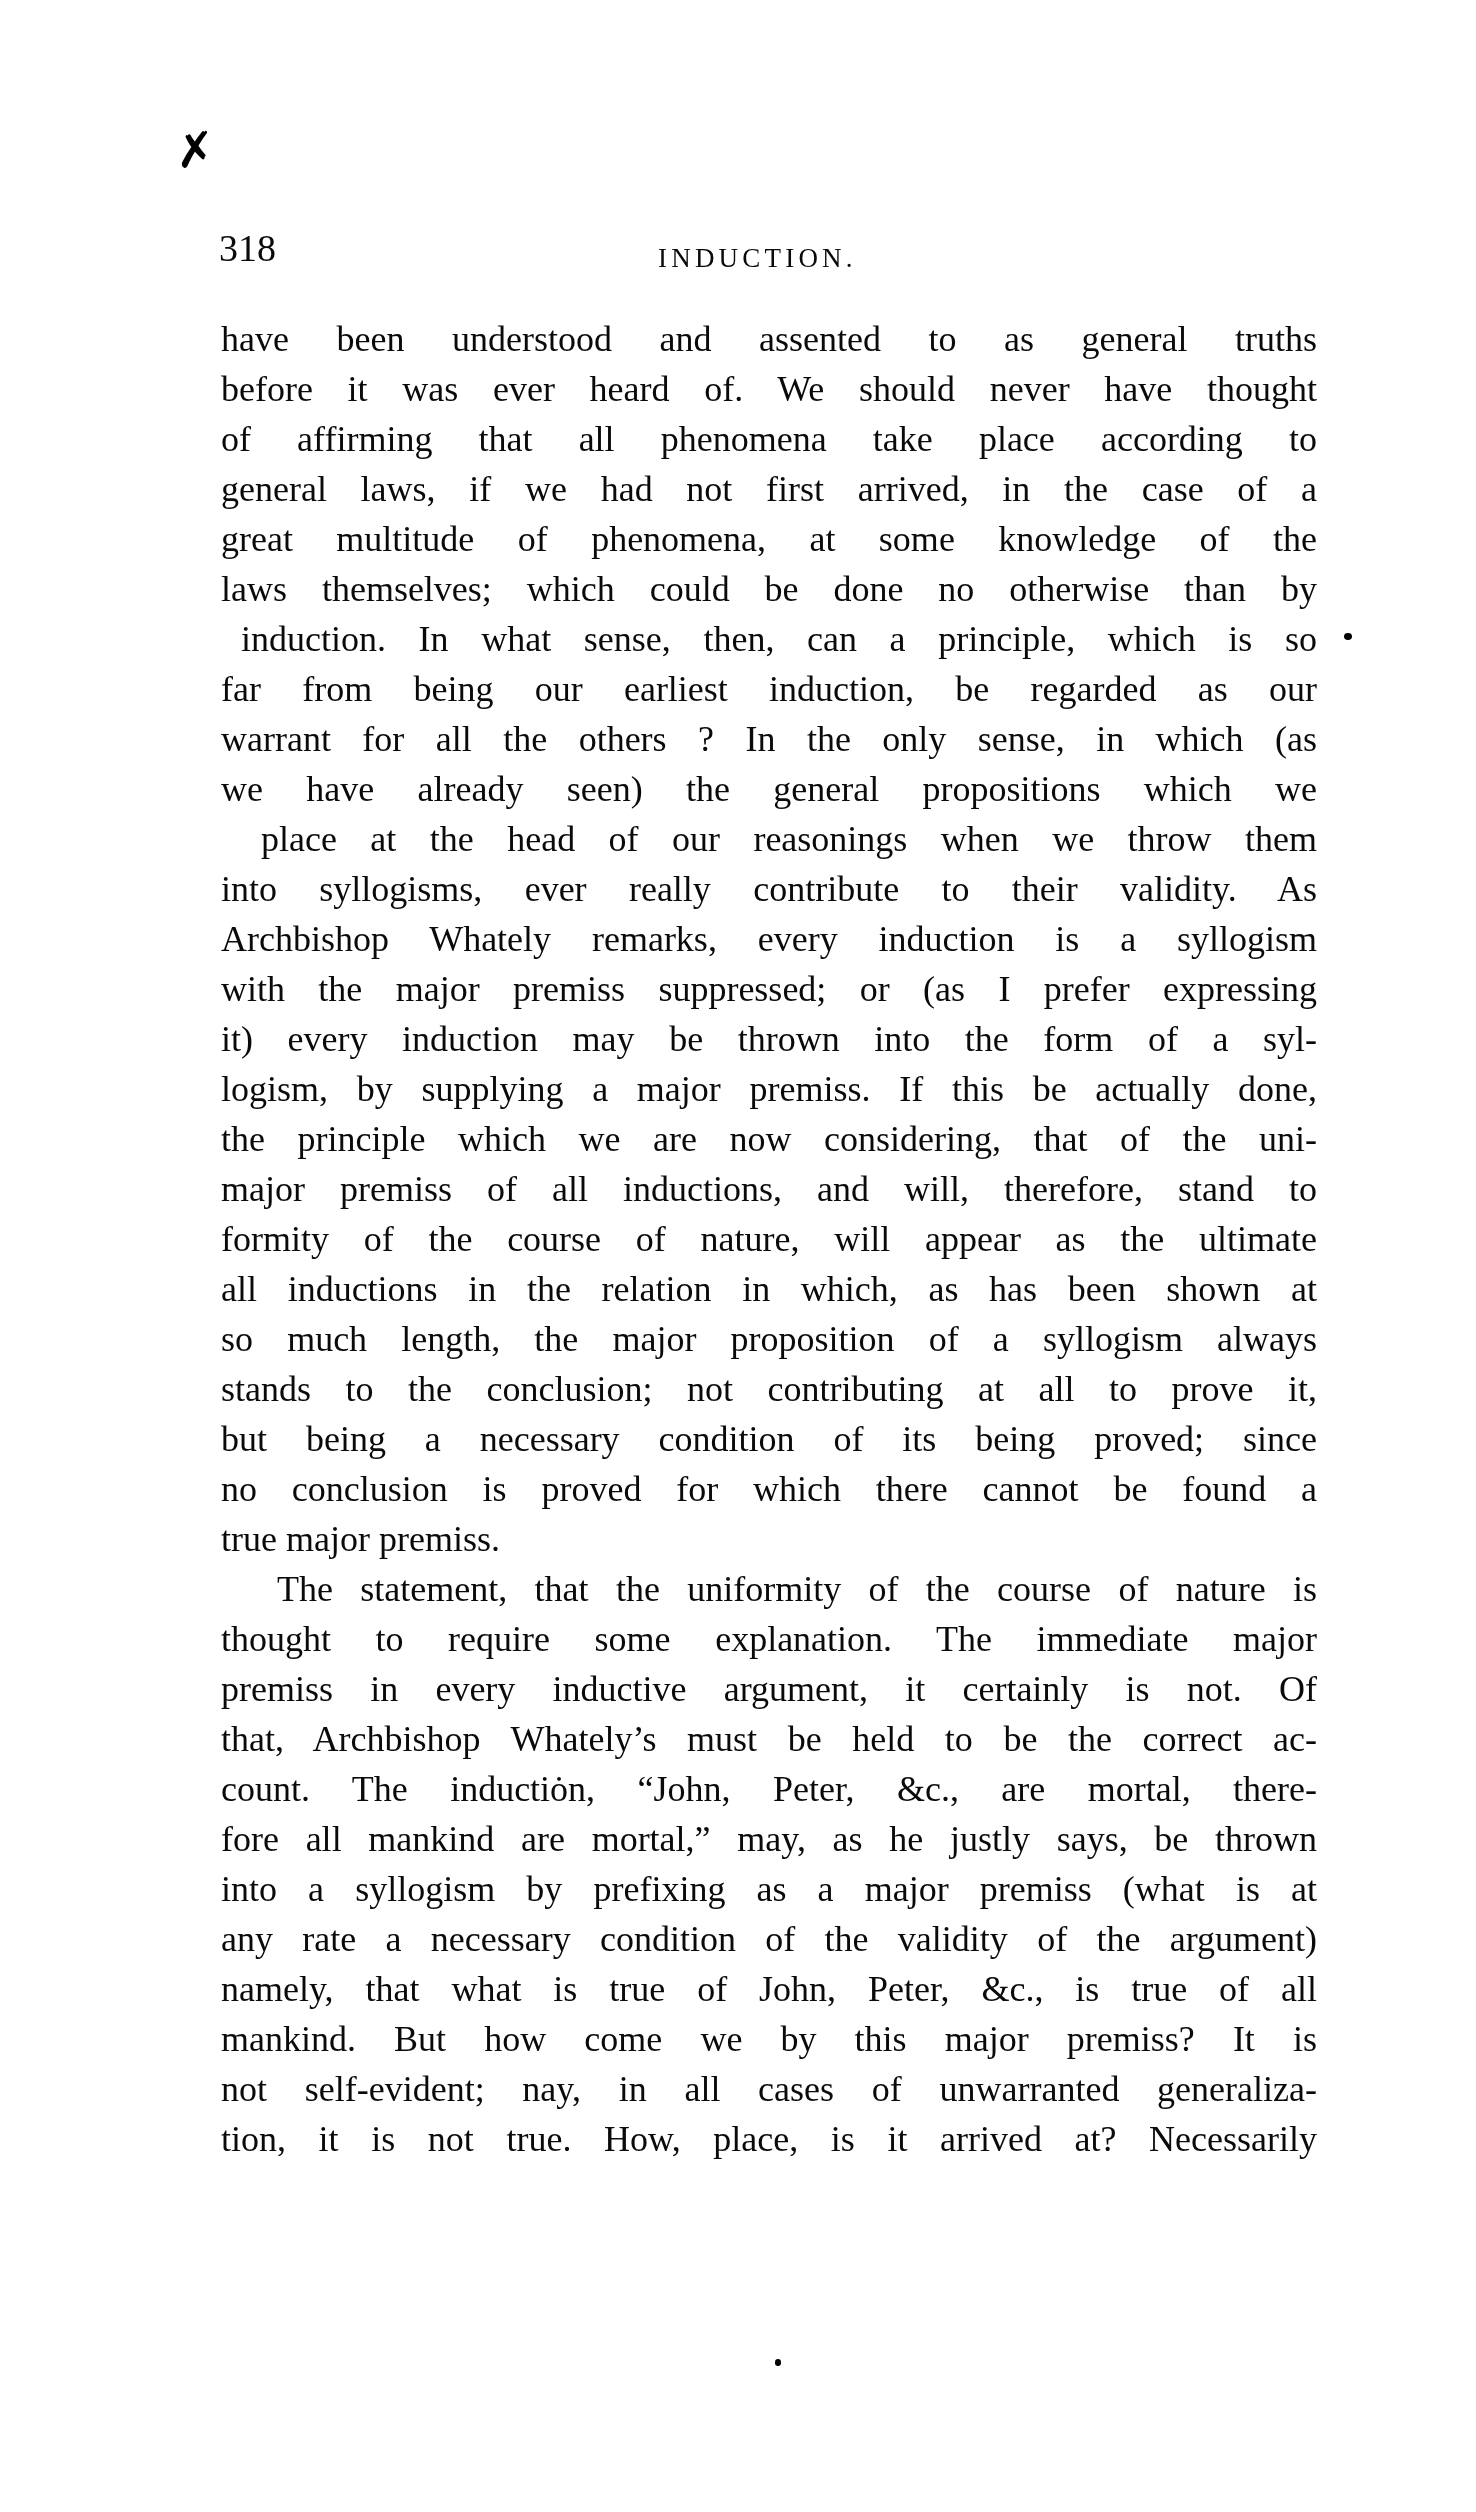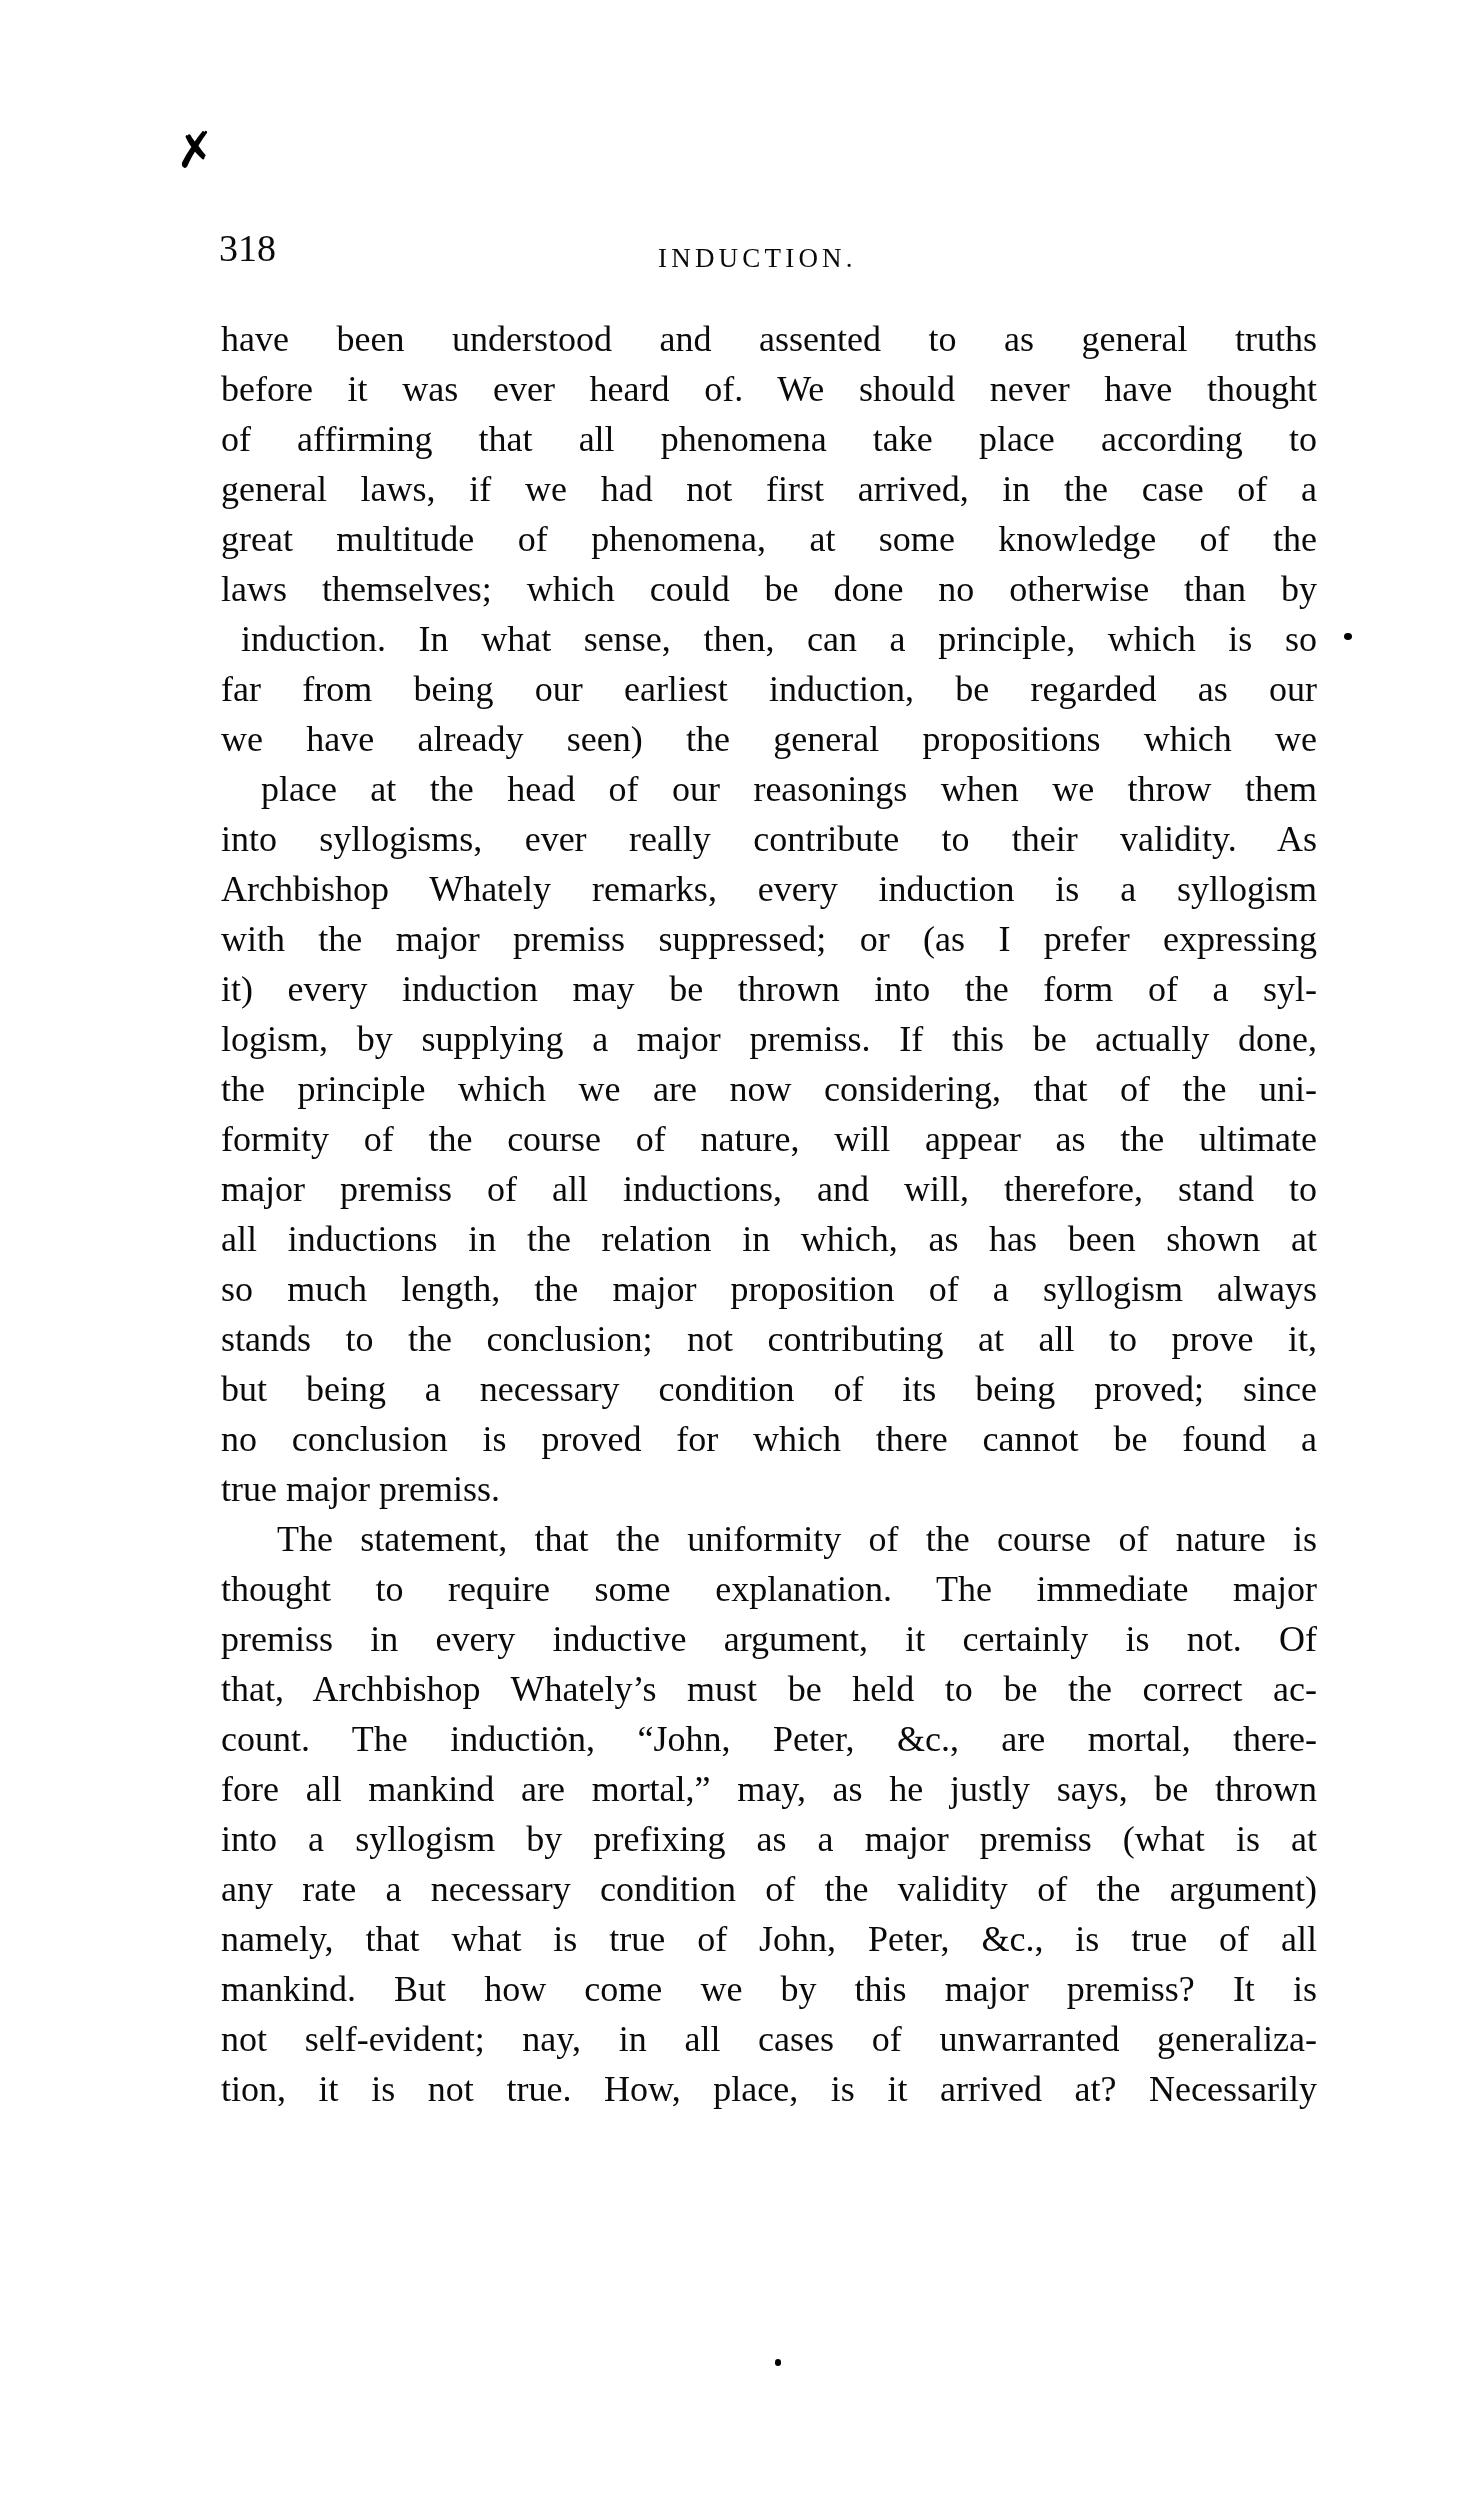--- a/index.html
+++ b/index.html
@@ -28,30 +28,31 @@
   <div class="body-text">
     <div>
       <span class="line" style="white-space: nowrap;">have been understood and assented to as general truths</span>
       <span class="line" style="white-space: nowrap;">before it was ever heard of.  We should never have thought</span>
       <span class="line" style="white-space: nowrap;">of affirming that all phenomena take place according to</span>
       <span class="line" style="white-space: nowrap;">general laws, if we had not first arrived, in the case of a</span>
       <span class="line" style="white-space: nowrap;">great multitude of phenomena, at some knowledge of the</span>
       <span class="line" style="white-space: nowrap;">laws themselves; which could be done no otherwise than by</span>
       <span class="line" style="white-space: nowrap; margin-left: 20px;">induction.  In what sense, then, can a principle, which is so</span>
       <span class="line" style="white-space: nowrap;">far from being our earliest induction, be regarded as our</span>
+      <span class="line" style="white-space: nowrap;">warrant for all the others ?  In the only sense, in which (as</span>
       <span class="line" style="white-space: nowrap;">we have already seen) the general propositions which we</span>
       <span class="line" style="white-space: nowrap; margin-left: 40px;">place at the head of our reasonings when we throw them</span>
       <span class="line" style="white-space: nowrap;">into syllogisms, ever really contribute to their validity.  As</span>
       <span class="line" style="white-space: nowrap;">Archbishop Whately remarks, every induction is a syllogism</span>
       <span class="line" style="white-space: nowrap;">with the major premiss suppressed; or (as I prefer expressing</span>
       <span class="line" style="white-space: nowrap;">it) every induction may be thrown into the form of a syl-</span>
       <span class="line" style="white-space: nowrap;">logism, by supplying a major premiss.  If this be actually done,</span>
       <span class="line" style="white-space: nowrap;">the principle which we are now considering, that of the uni-</span>
+      <span class="line" style="white-space: nowrap;">major premiss of all inductions, and will, therefore, stand to</span>
       <span class="line" style="white-space: nowrap;">formity of the course of nature, will appear as the ultimate</span>
-      <span class="line" style="white-space: nowrap;">major premiss of all inductions, and will, therefore, stand to</span>
       <span class="line" style="white-space: nowrap;">all inductions in the relation in which, as has been shown at</span>
       <span class="line" style="white-space: nowrap;">so much length, the major proposition of a syllogism always</span>
       <span class="line" style="white-space: nowrap;">stands to the conclusion; not contributing at all to prove it,</span>
       <span class="line" style="white-space: nowrap;">but being a necessary condition of its being proved; since</span>
       <span class="line" style="white-space: nowrap;">no conclusion is proved for which there cannot be found a</span>
       <span class="line last" style="white-space: nowrap;">true major premiss.</span>
     </div>
     <div>
       <span class="line indent" style="white-space: nowrap;">The statement, that the uniformity of the course of nature is</span>
       <span class="line" style="white-space: nowrap;">thought to require some explanation.  The immediate major</span>

